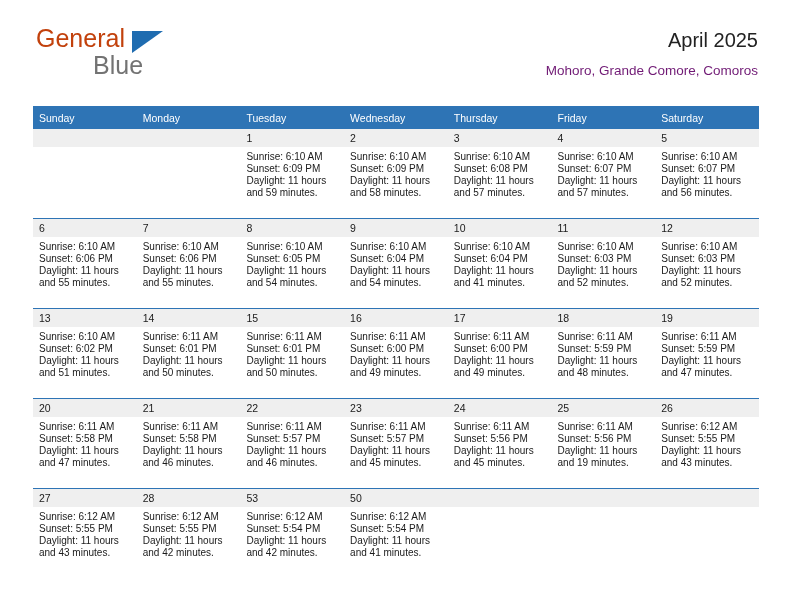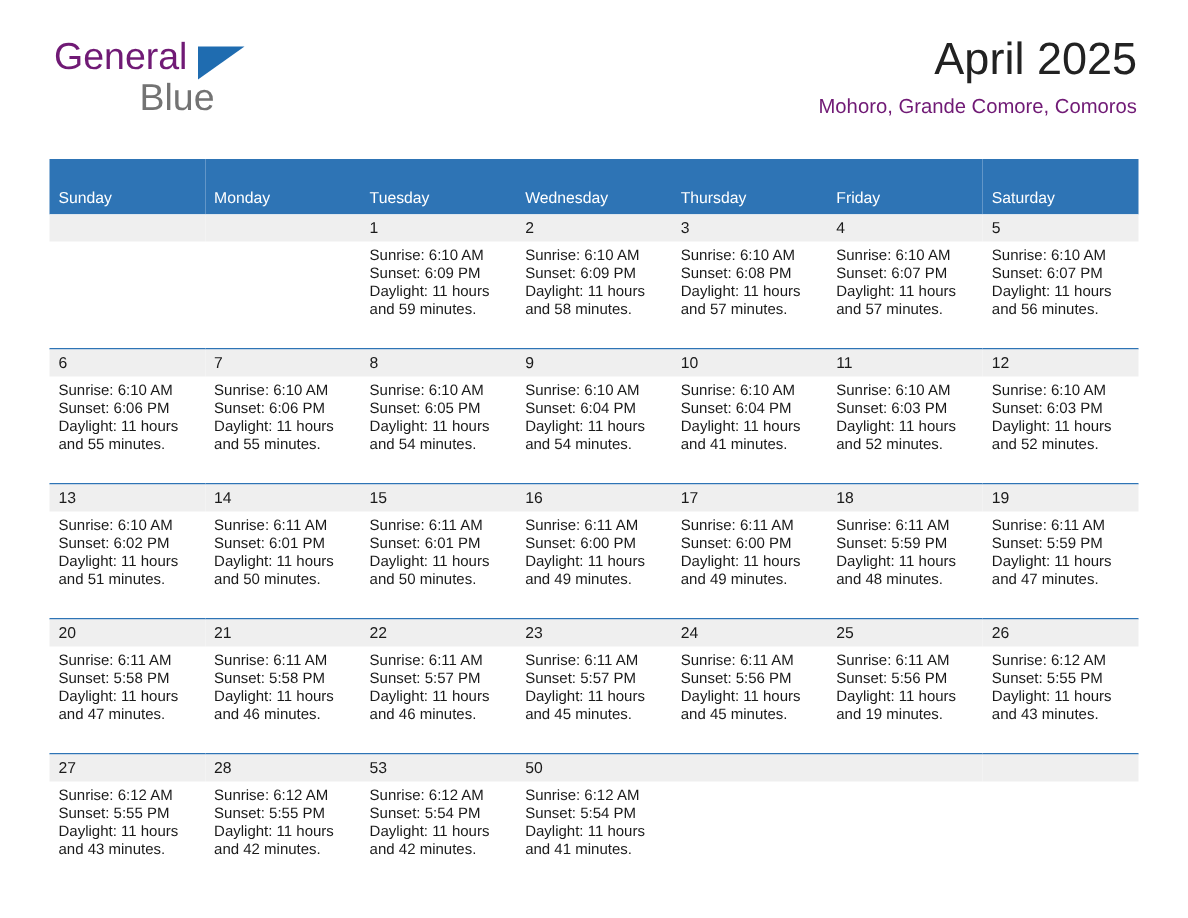--- a/index.html
+++ b/index.html
@@ -35,21 +35,21 @@
     top: 0;
     width: 230px;
     height: 60px;
   }
   .brand-general {
     position: absolute;
     left: 3px;
     top: 0px;
     font-size: 25px;
     letter-spacing: 0px;
-    color: #701a75;
+    color: #c2410c;
     line-height: 28px;
     font-family: "Liberation Sans", sans-serif;
   }
   .brand-triangle {
     position: absolute;
     left: 99px;
     top: 7px;
     width: 0;
     height: 0;
     border-left: 31px solid #1f6cb0;
@@ -64,21 +64,21 @@
     line-height: 28px;
     font-family: "Liberation Sans", sans-serif;
   }
   .title-block {
     position: absolute;
     right: 0;
     top: 0;
     text-align: right;
   }
   .cal-title {
-    font-size: 30px;
+    font-size: 20px;
     color: #222222;
     line-height: 32px;
     white-space: nowrap;
   }
   .cal-subtitle {
     margin-top: 6px;
     font-size: 13.5px;
     color: #701a75;
     line-height: 18px;
     white-space: nowrap;
@@ -92,21 +92,21 @@
     width: 726px;
     border-collapse: collapse;
     table-layout: fixed;
   }
   .calendar th {
     background: #2e74b5;
     color: #ffffff;
     font-size: 10.5px;
     font-weight: normal;
     text-align: left;
-    padding: 20px 0 5px 6px;
+    padding: 6px 0 5px 6px;
     height: 17px;
     box-sizing: border-box;
   }
   .week-row td {
     vertical-align: top;
     padding: 0;
     border-top: 1px solid #2e74b5;
     height: 89px;
     box-sizing: border-box;
     background: #ffffff;

